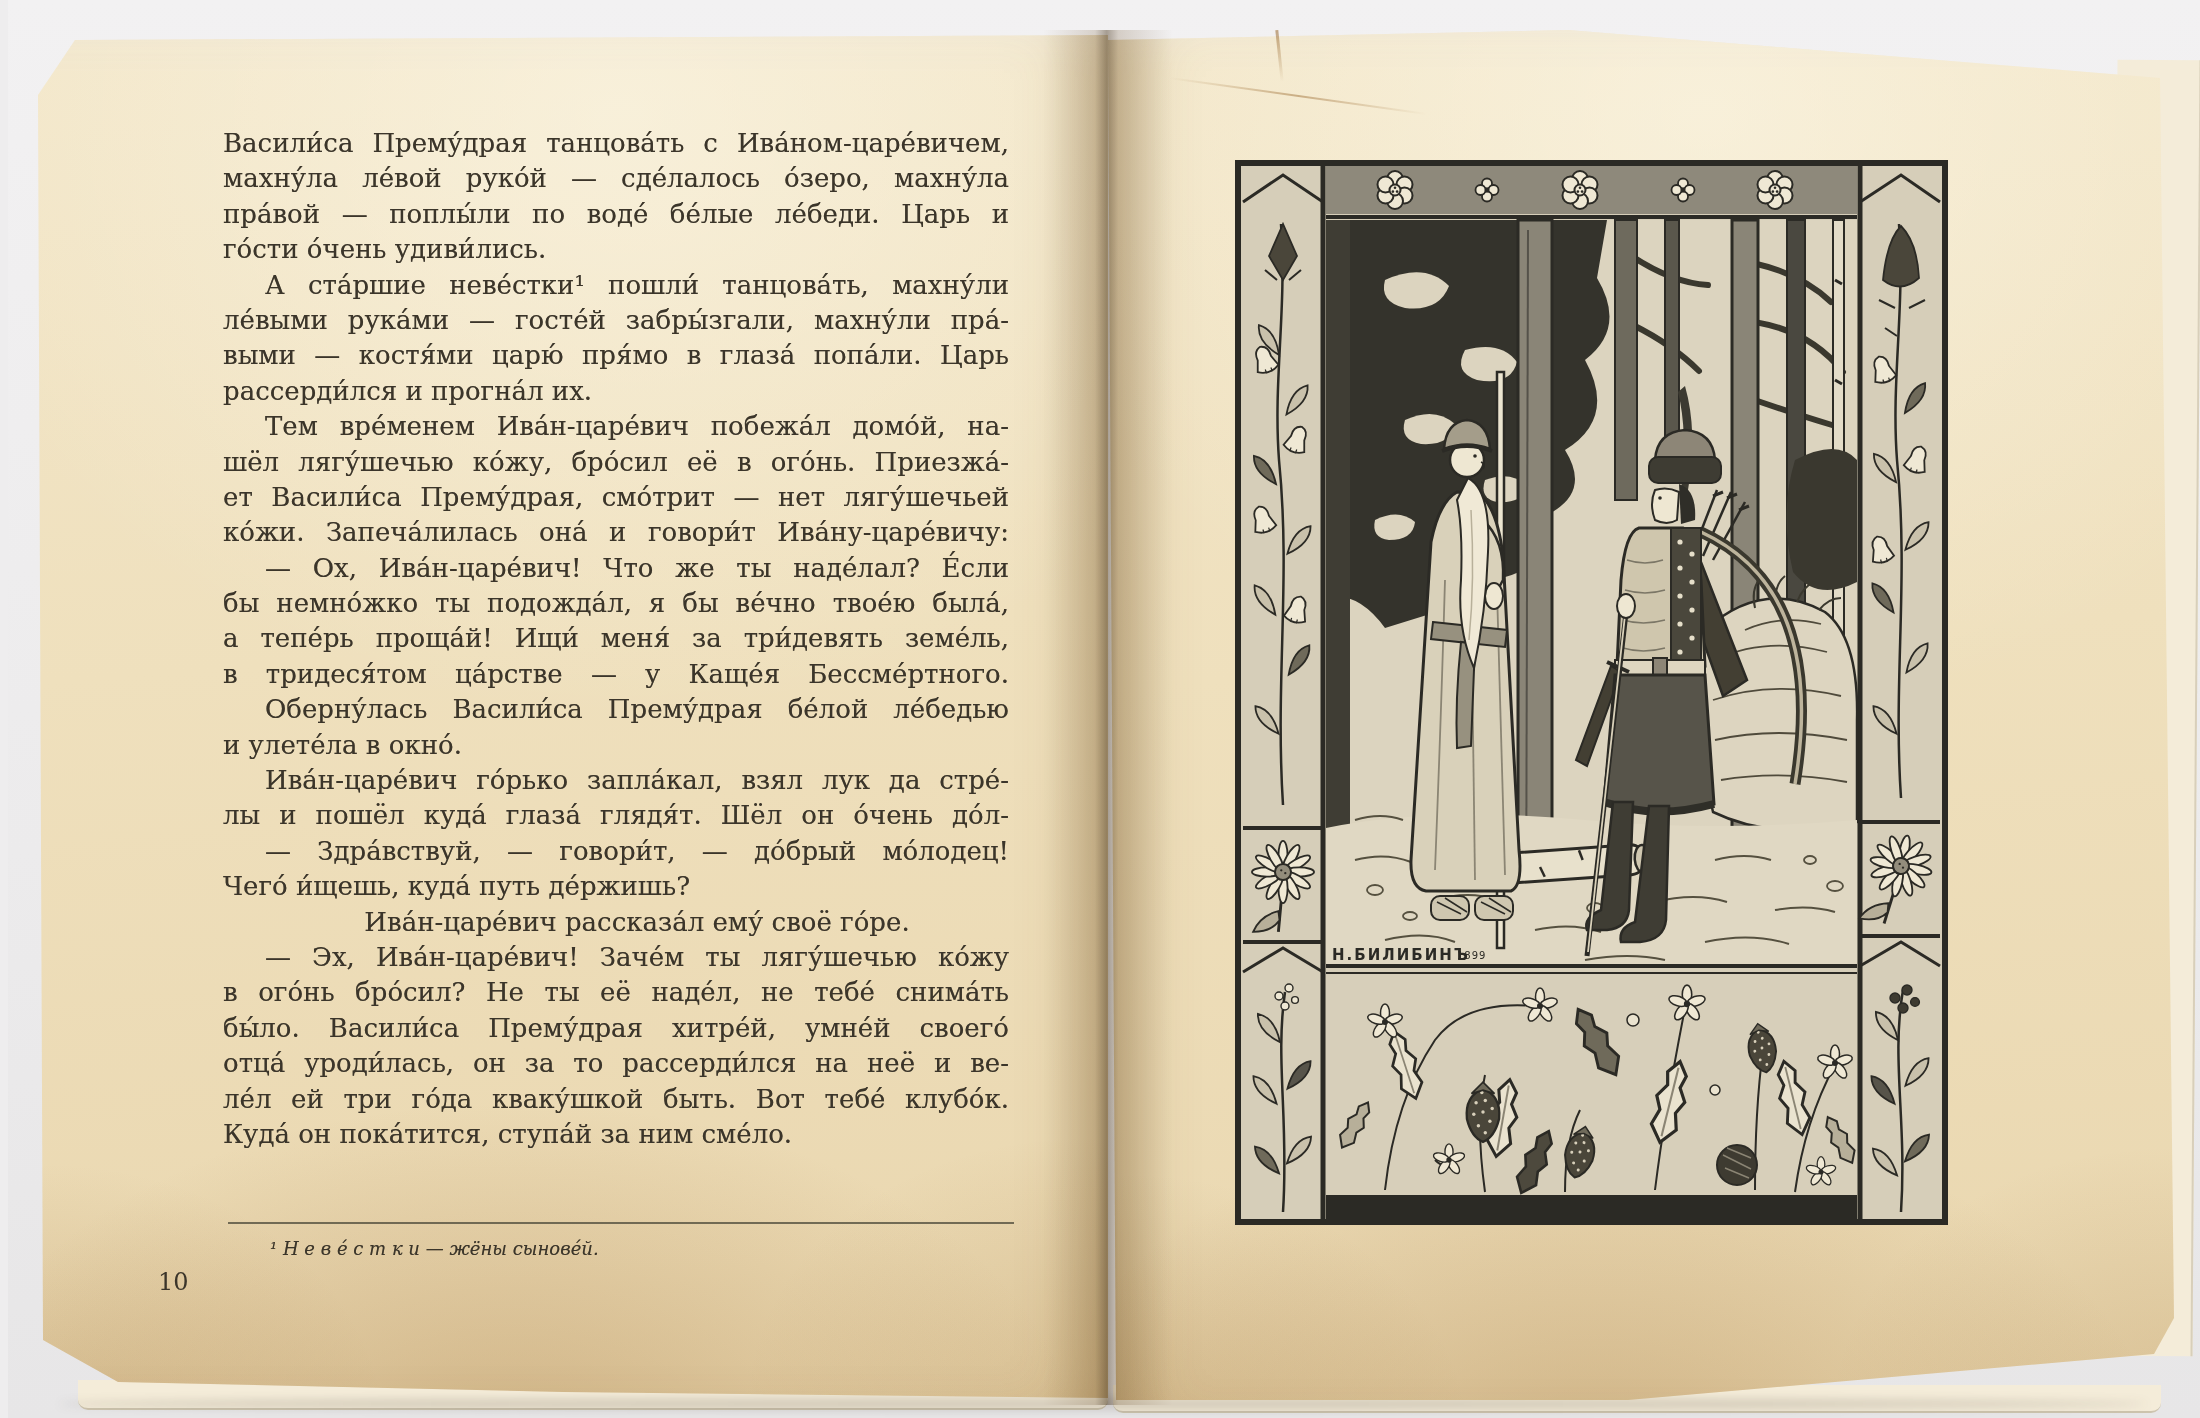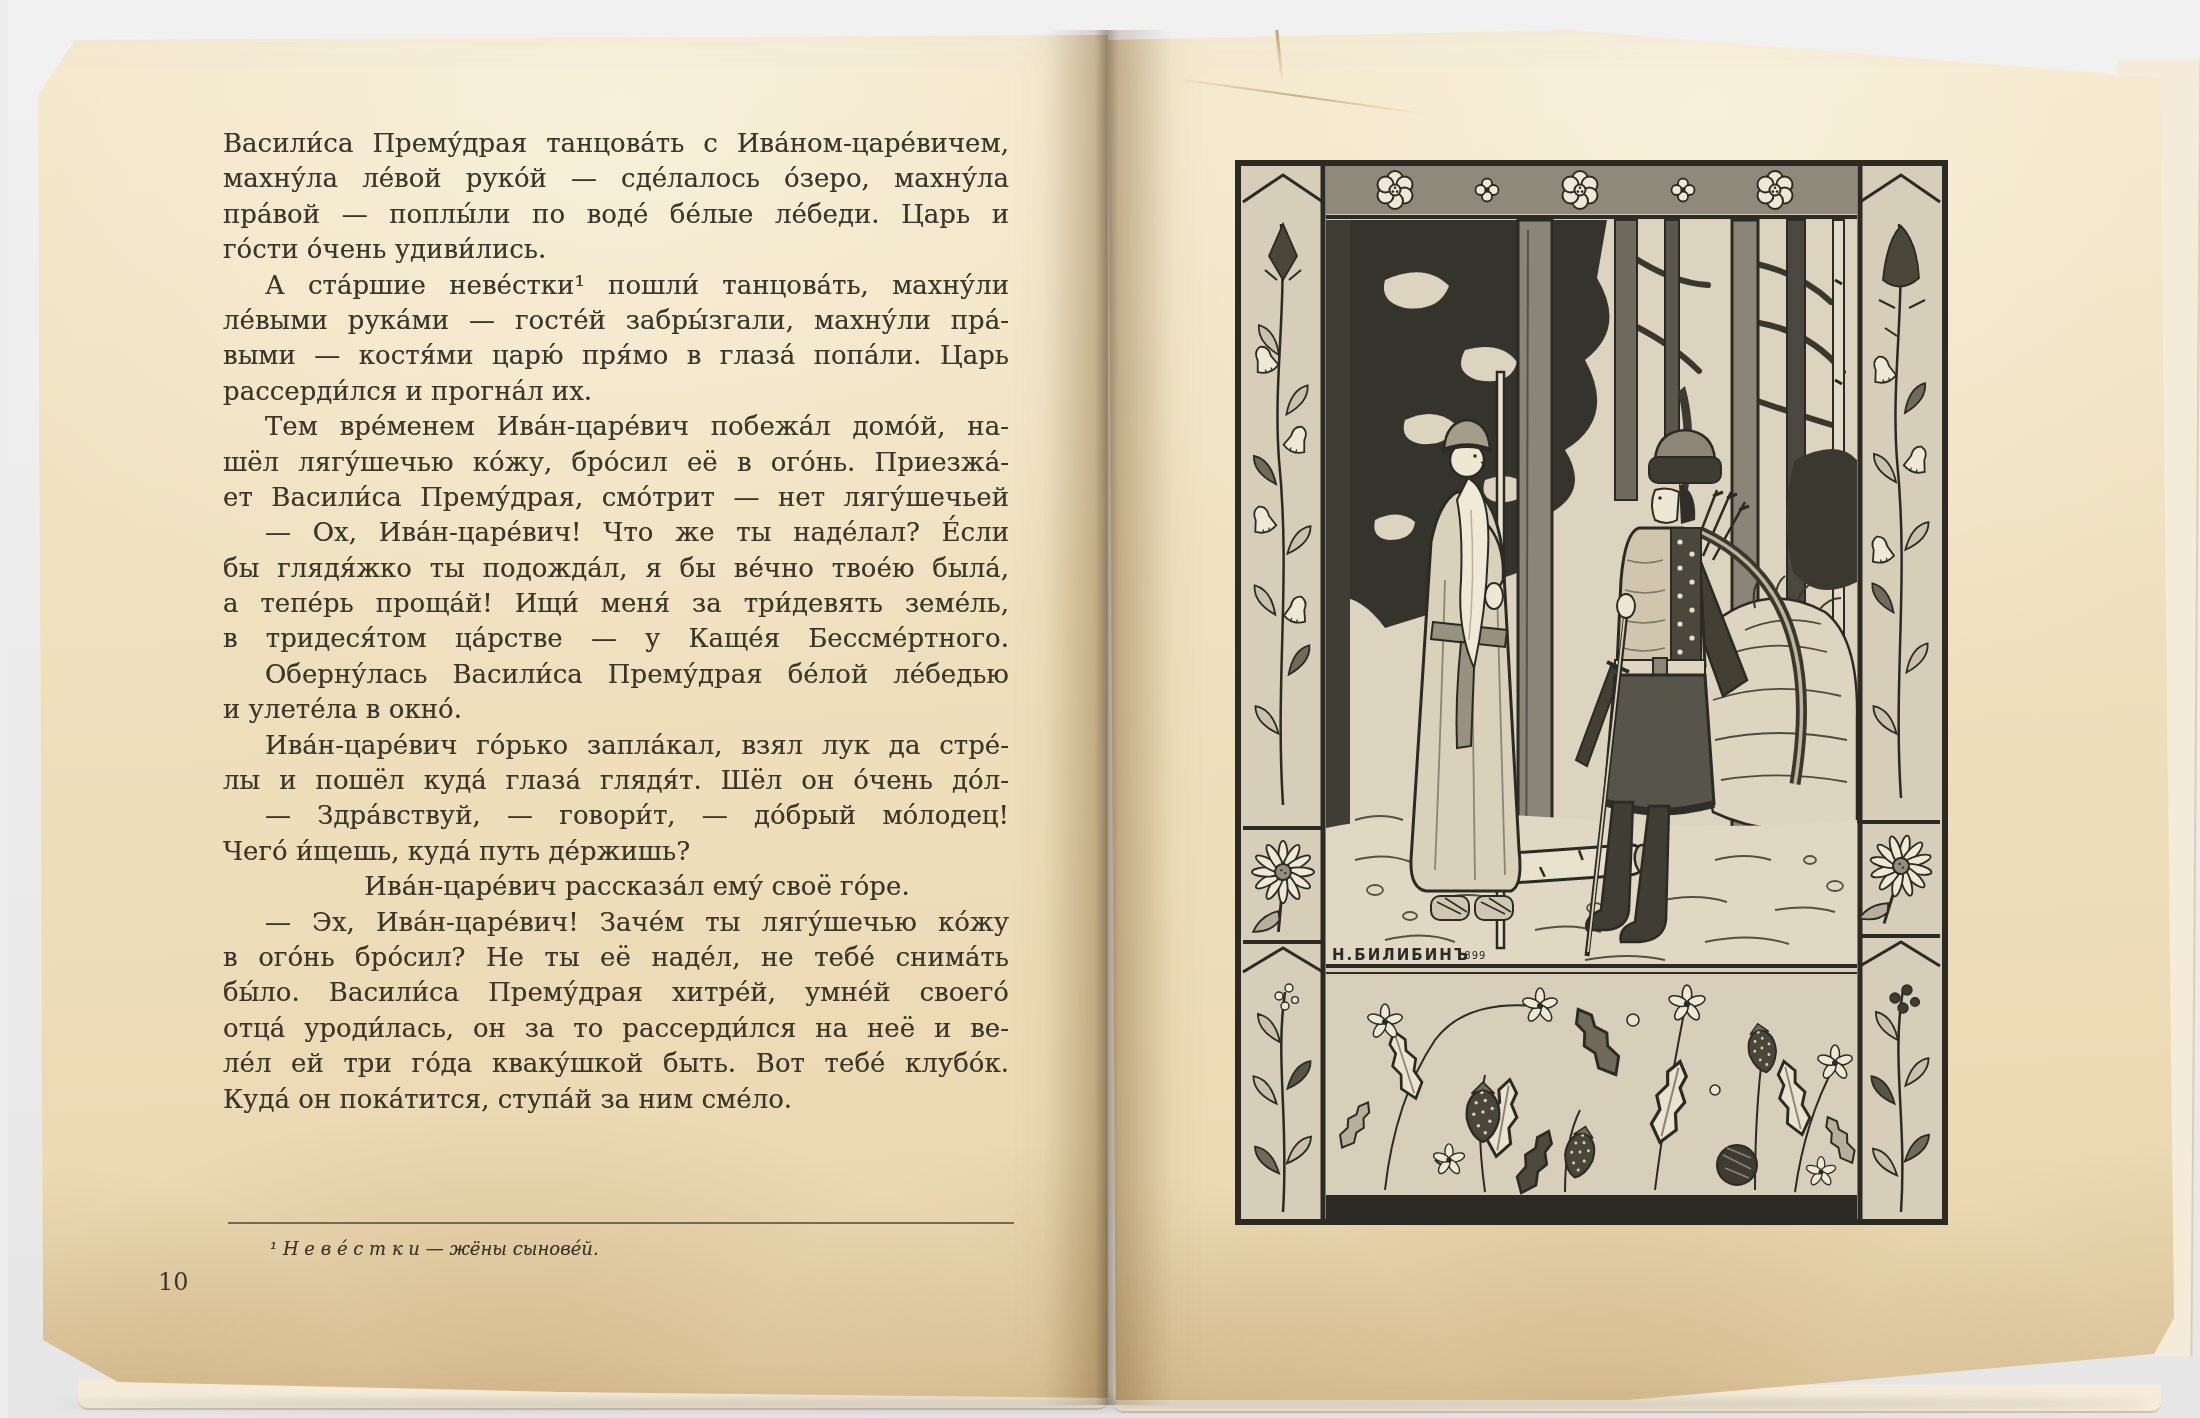--- a/index.html
+++ b/index.html
@@ -63,22 +63,23 @@
       <div class="tline just">махну́ла ле́вой руко́й — сде́лалось о́зеро, махну́ла</div>
       <div class="tline just">пра́вой — поплы́ли по воде́ бе́лые ле́беди. Царь и</div>
       <div class="tline">го́сти о́чень удиви́лись.</div>
       <div class="tline ind just">А ста́ршие неве́стки¹ пошли́ танцова́ть, махну́ли</div>
       <div class="tline just">ле́выми рука́ми — госте́й забры́згали, махну́ли пра́-</div>
       <div class="tline just">выми — костя́ми царю́ пря́мо в глаза́ попа́ли. Царь</div>
       <div class="tline">рассерди́лся и прогна́л их.</div>
       <div class="tline ind just">Тем вре́менем Ива́н-царе́вич побежа́л домо́й, на-</div>
       <div class="tline just">шёл лягу́шечью ко́жу, бро́сил её в ого́нь. Приезжа́-</div>
       <div class="tline just">ет Васили́са Прему́драя, смо́трит — нет лягу́шечьей</div>
+      <div class="tline just">ко́жи. Запеча́лилась она́ и говори́т Ива́ну-царе́вичу:</div>
       <div class="tline ind just">— Ох, Ива́н-царе́вич! Что же ты наде́лал? Е́сли</div>
-      <div class="tline just">бы глядя́жко ты подожда́л, я бы ве́чно твое́ю была́,</div>
+      <div class="tline just">бы немно́жко ты подожда́л, я бы ве́чно твое́ю была́,</div>
       <div class="tline just">а тепе́рь проща́й! Ищи́ меня́ за три́девять земе́ль,</div>
       <div class="tline just">в тридеся́том ца́рстве — у Каще́я Бессме́ртного.</div>
       <div class="tline ind just">Оберну́лась Васили́са Прему́драя бе́лой ле́бедью</div>
       <div class="tline">и улете́ла в окно́.</div>
       <div class="tline ind just">Ива́н-царе́вич го́рько запла́кал, взял лук да стре́-</div>
       <div class="tline just">лы и пошёл куда́ глаза́ глядя́т. Шёл он о́чень до́л-</div>
       <div class="tline ind just">— Здра́вствуй, — говори́т, — до́брый мо́лодец!</div>
       <div class="tline">Чего́ и́щешь, куда́ путь де́ржишь?</div>
       <div class="tline ind">Ива́н-царе́вич рассказа́л ему́ своё го́ре.</div>
       <div class="tline ind just">— Эх, Ива́н-царе́вич! Заче́м ты лягу́шечью ко́жу</div>

